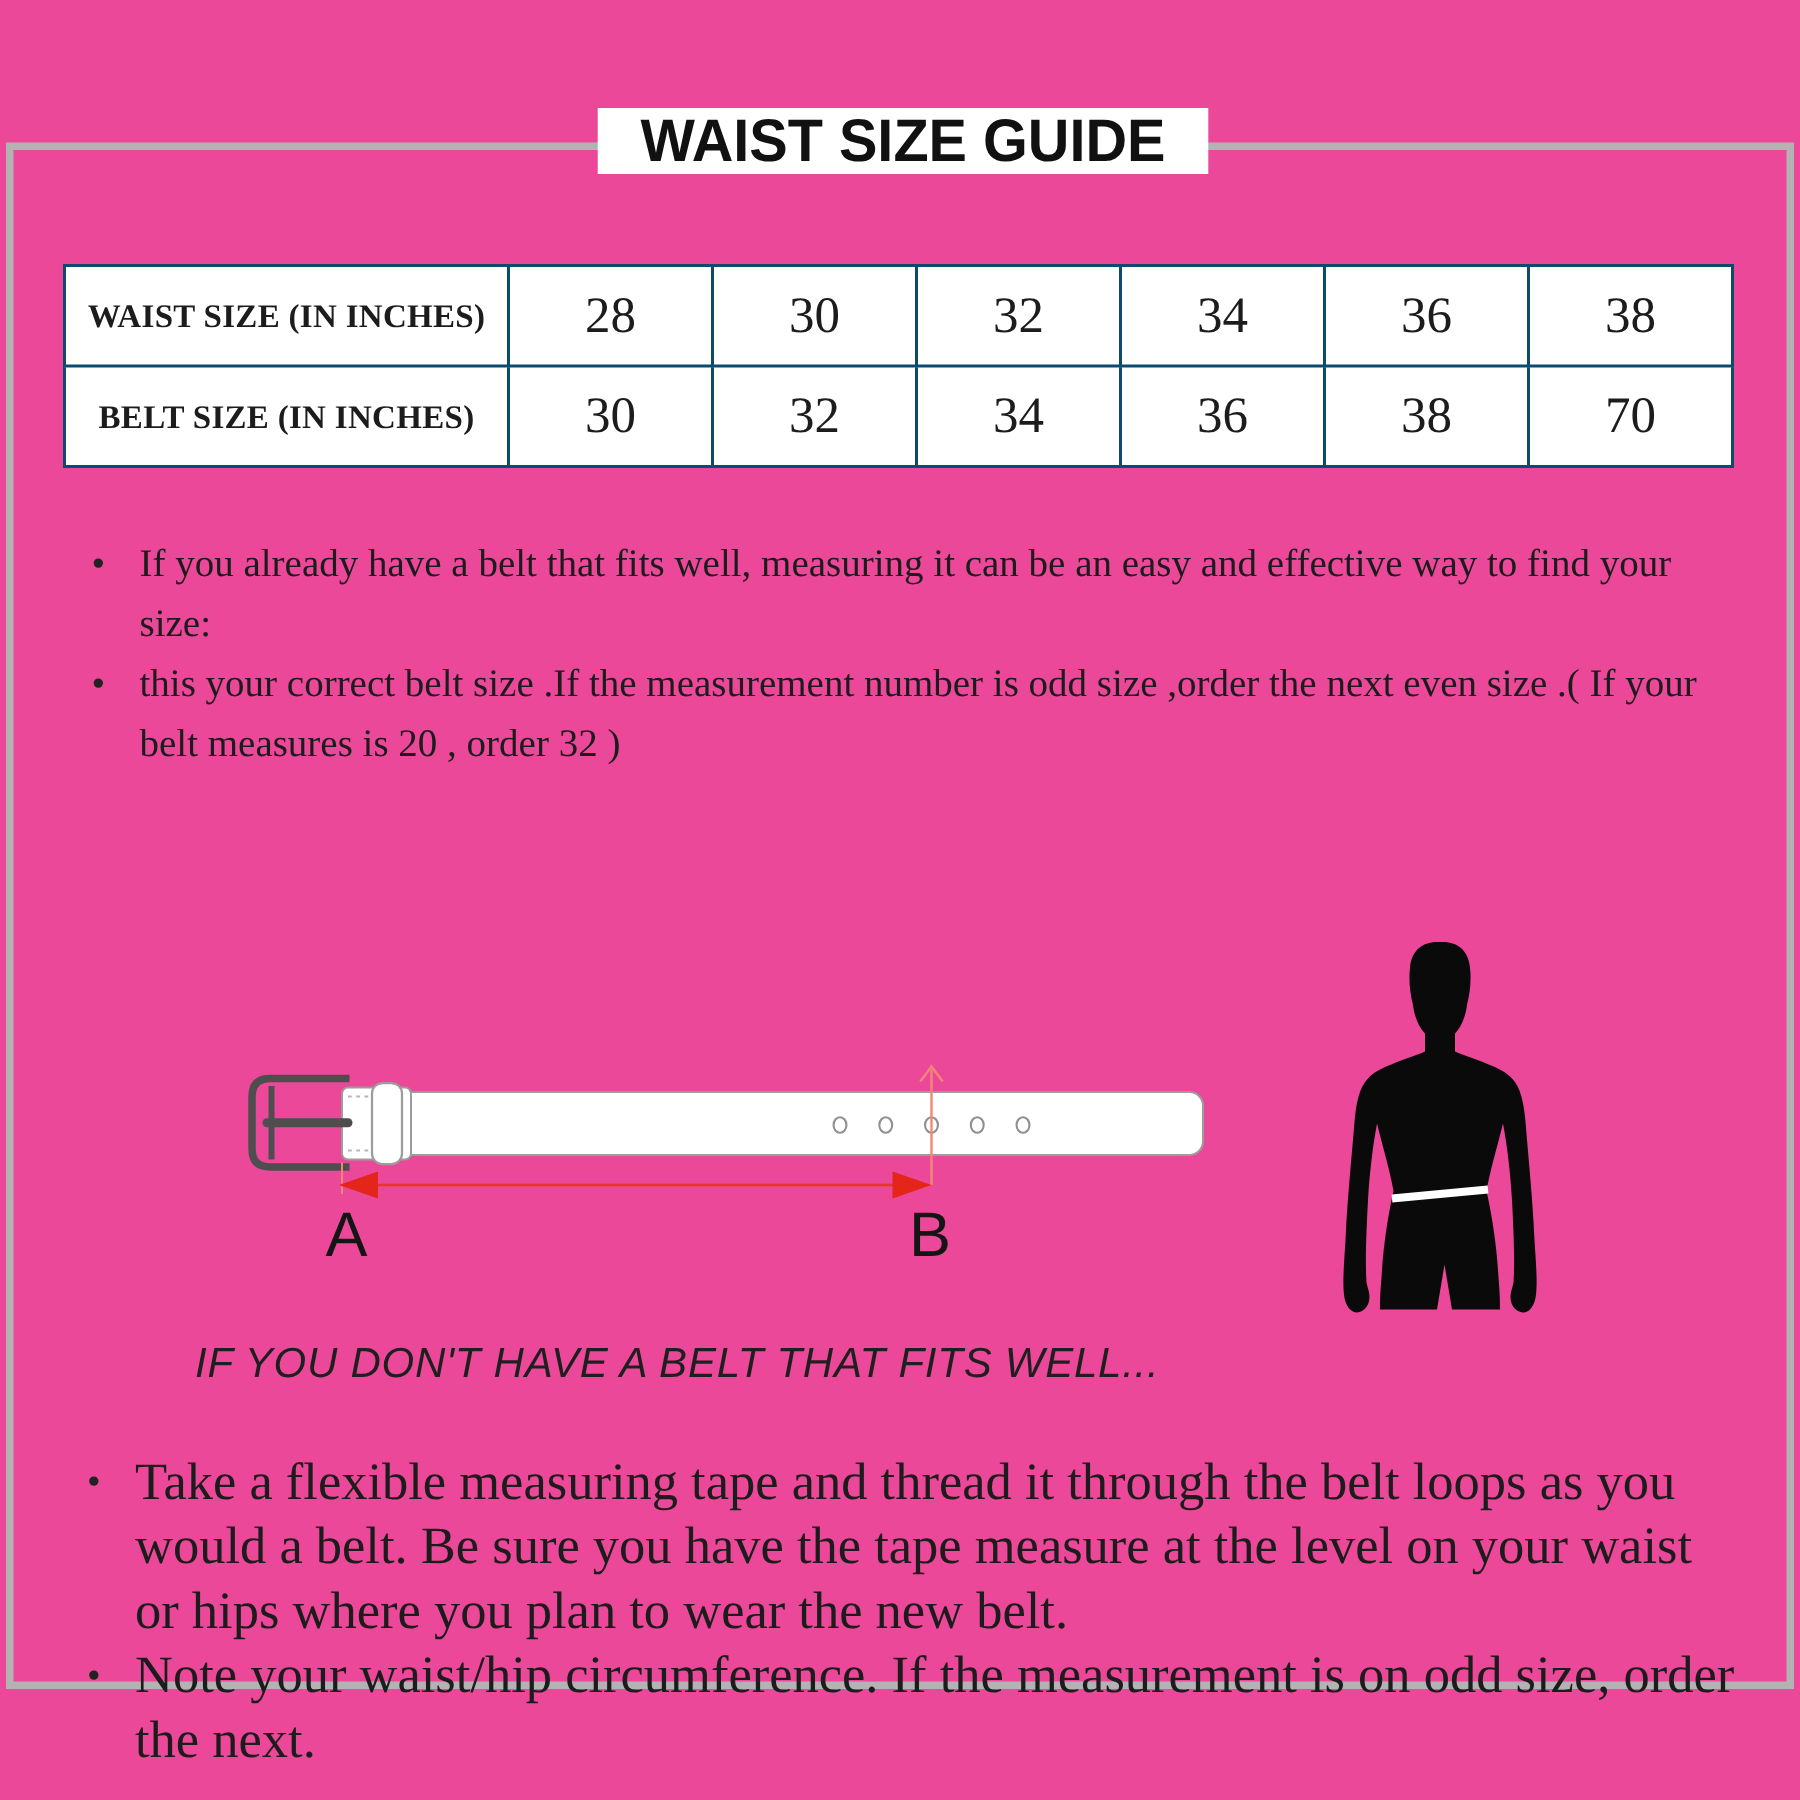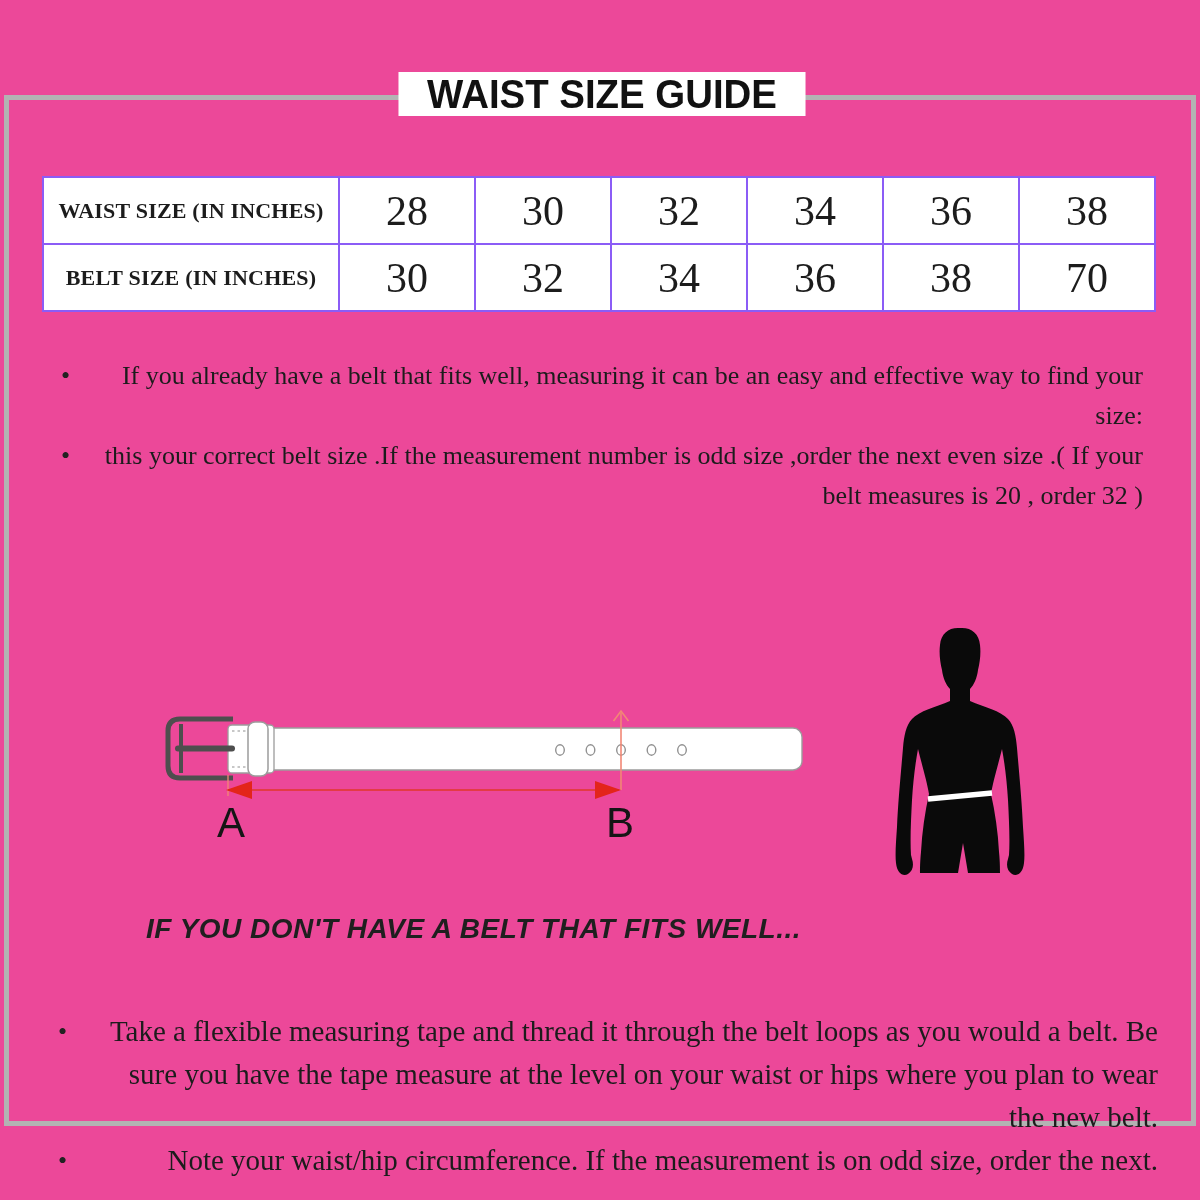--- a/index.html
+++ b/index.html
@@ -11,41 +11,41 @@
          border:5px solid #b3b3b3;}
 
   
   #title{position:absolute;left:390px;top:72px;width:424px;height:44px;line-height:44px;
          background:#fff;text-align:center;font-family:"Liberation Sans",sans-serif;
          font-weight:bold;font-size:40px;letter-spacing:0px;color:#111;
          transform:scaleX(.96);transform-origin:center;}
 
   
   #size-table{position:absolute;left:42px;top:176px;border-collapse:collapse;table-layout:fixed;}
-  #size-table td{border:2px solid #8b5cf6;height:63px;text-align:center;vertical-align:middle;
+  #size-table td{border:2px solid #0c4a6e;height:63px;text-align:center;vertical-align:middle;
                  background:#fff;}
   #size-table td.rowlabel{width:292px;font-weight:bold;font-size:22px;letter-spacing:.2px;}
-  #size-table td.val{width:132px;font-size:42px;}
+  #size-table td.val{width:132px;font-size:34px;}
 
   
-  .tips{position:absolute;list-style:none;margin:0;padding:0;text-align:right;}
+  .tips{position:absolute;list-style:none;margin:0;padding:0;}
   #tips-top{left:55px;top:356px;width:1088px;font-size:26px;line-height:40px;}
-  #tips-bottom{left:52px;top:1010px;width:1106px;font-size:29px;line-height:43px;}
+  #tips-bottom{left:52px;top:966px;width:1106px;font-size:35px;line-height:43px;}
   .tips li{position:relative;padding-left:38px;}
   .tips li::before{content:"\2022";position:absolute;left:6px;top:0;font-size:26px;color:#222;}
 
   
   #measure-heading{position:absolute;left:230px;top:662px;font-size:27px;font-weight:bold;
                    color:#1a1a1a;letter-spacing:.2px;}
   #belt-svg{position:absolute;left:140px;top:690px;}
   #silhouette-svg{position:absolute;left:888px;top:626px;}
 
-  #nobelt-heading{position:absolute;left:146px;top:893px;
-                  font-family:"Liberation Sans",sans-serif;font-weight:bold;font-style:italic;
-                  font-size:28px;letter-spacing:.5px;color:#1f1f1f;margin-top:20px;}
+  #nobelt-heading{position:absolute;left:130px;top:893px;
+                  font-family:"Liberation Sans",sans-serif;font-weight:normal;font-style:italic;
+                  font-size:28px;letter-spacing:.5px;color:#1f1f1f;}
 
   .ab-label{font-family:"Liberation Sans",sans-serif;font-size:42px;fill:#151515;}
 </style>
 </head>
 <body>
 
 <div id="page">
 
   <div id="frame"></div>
 

